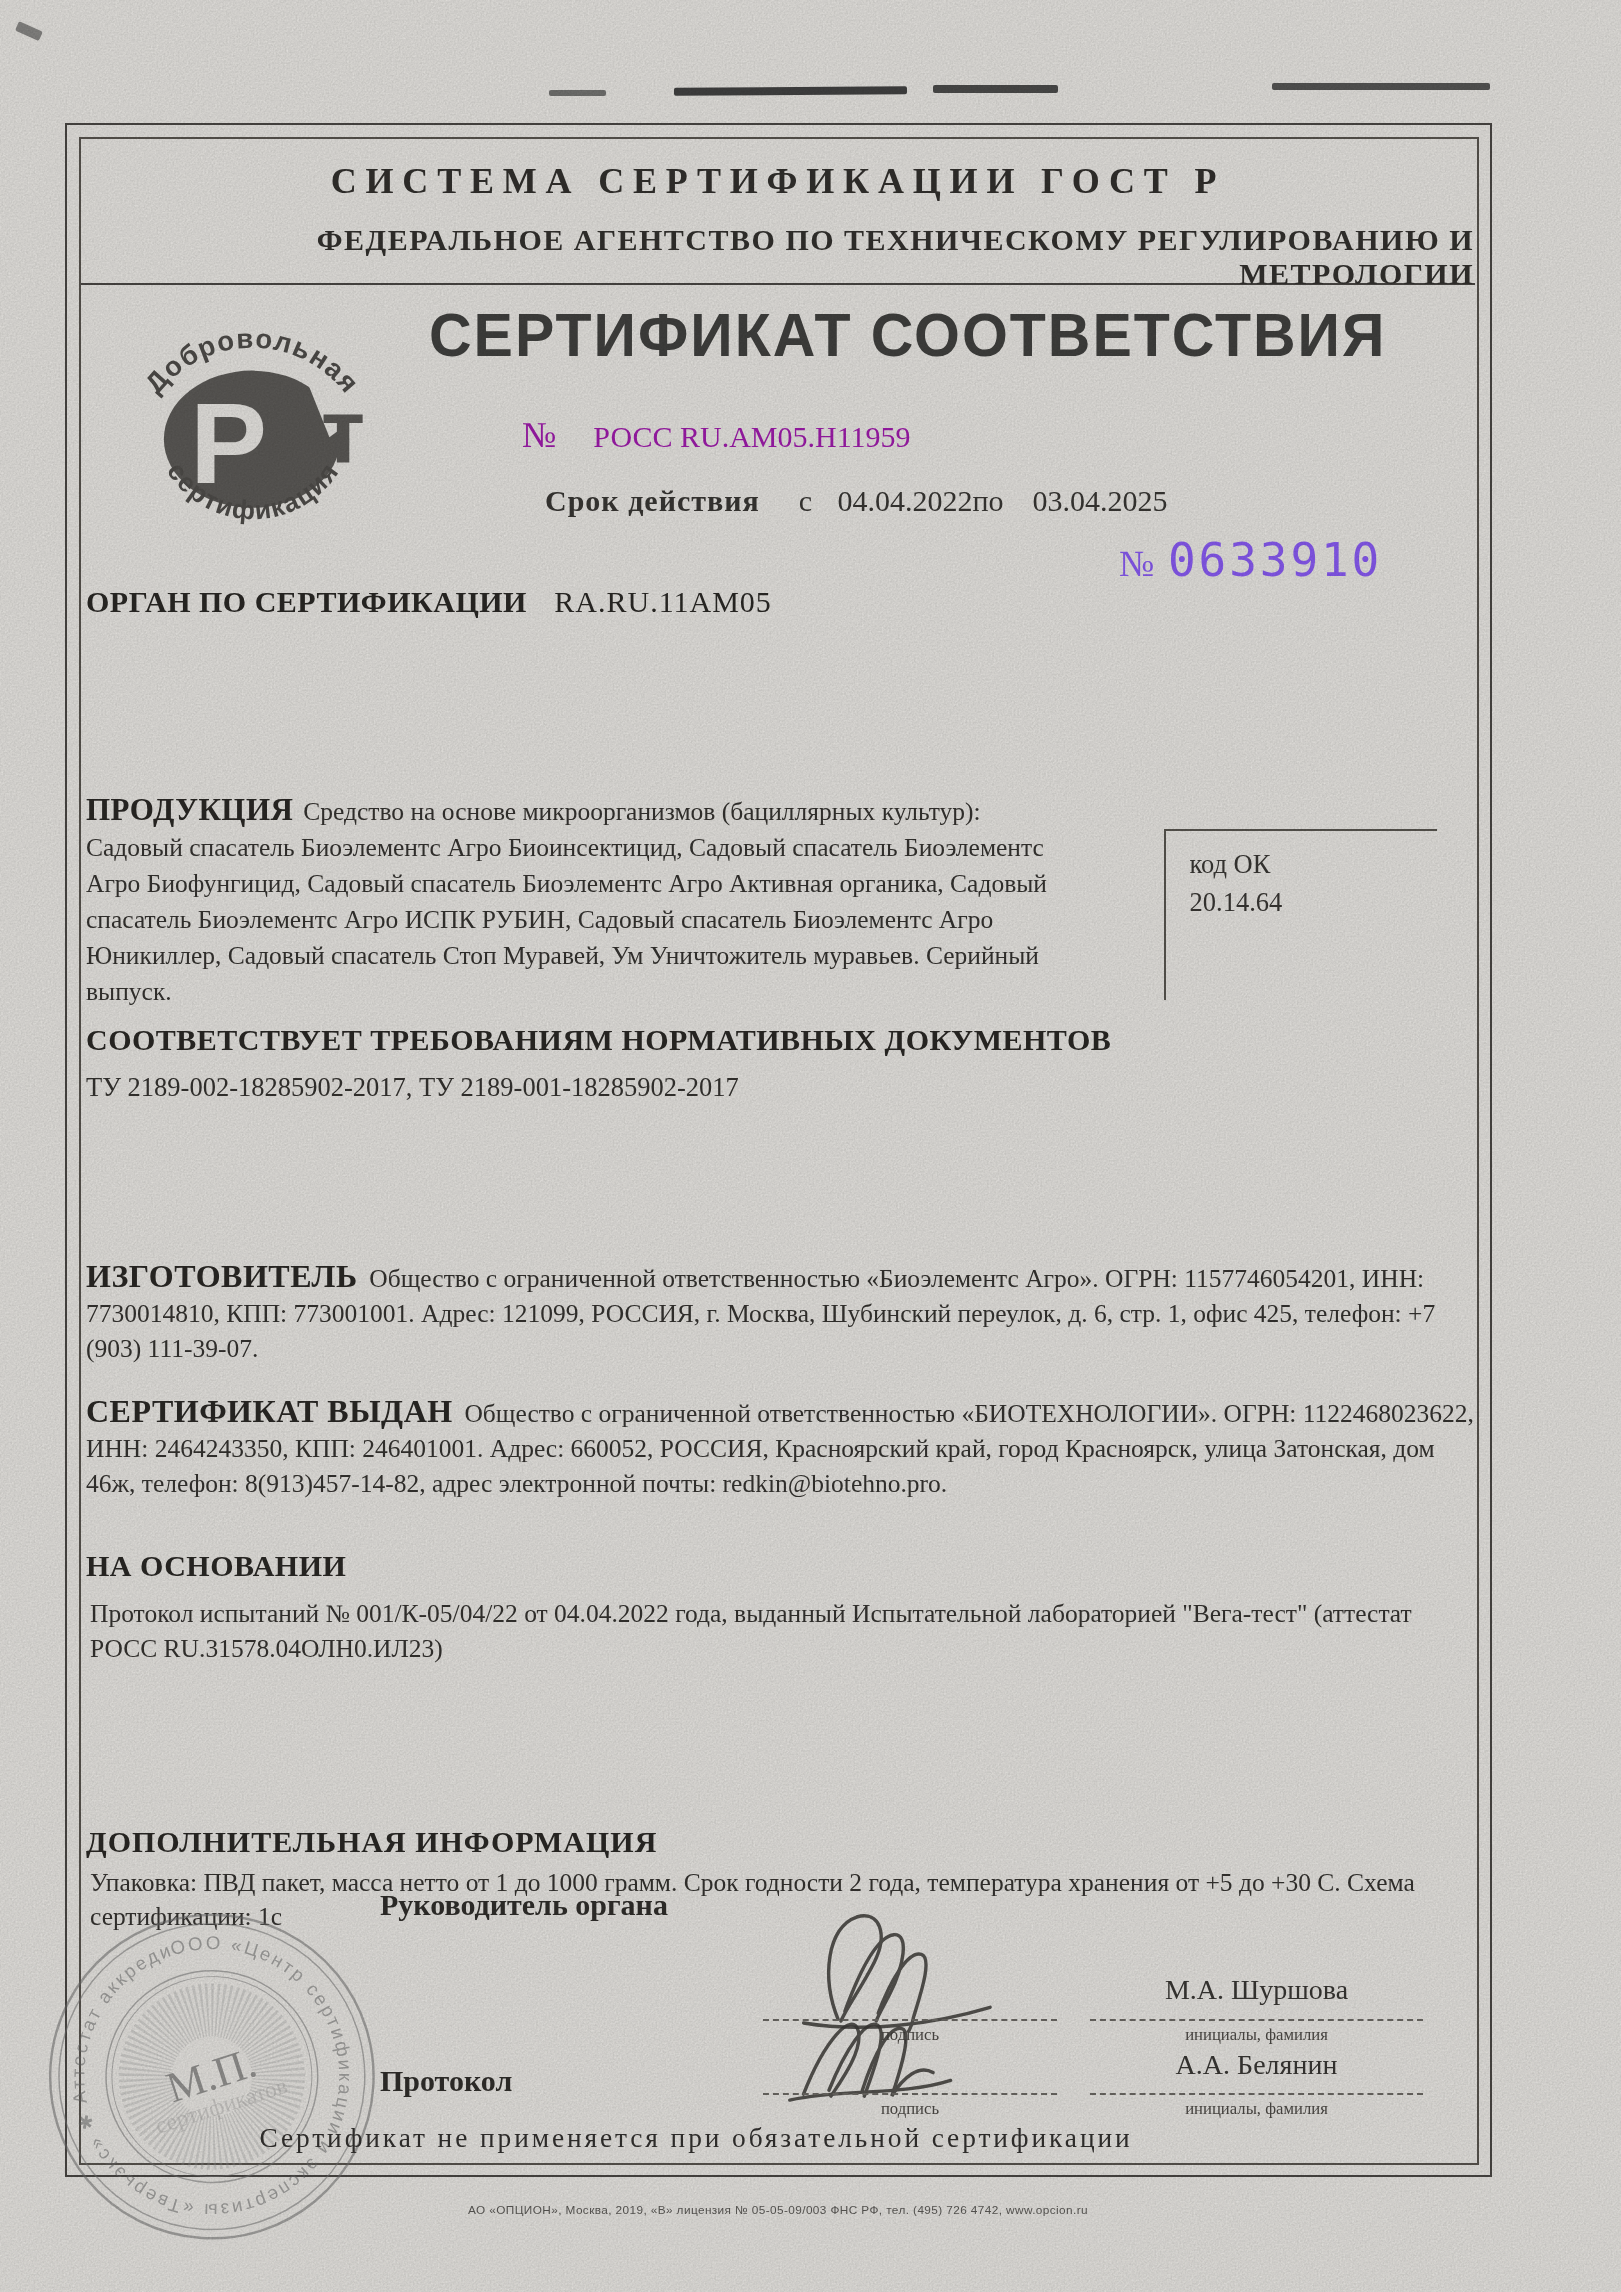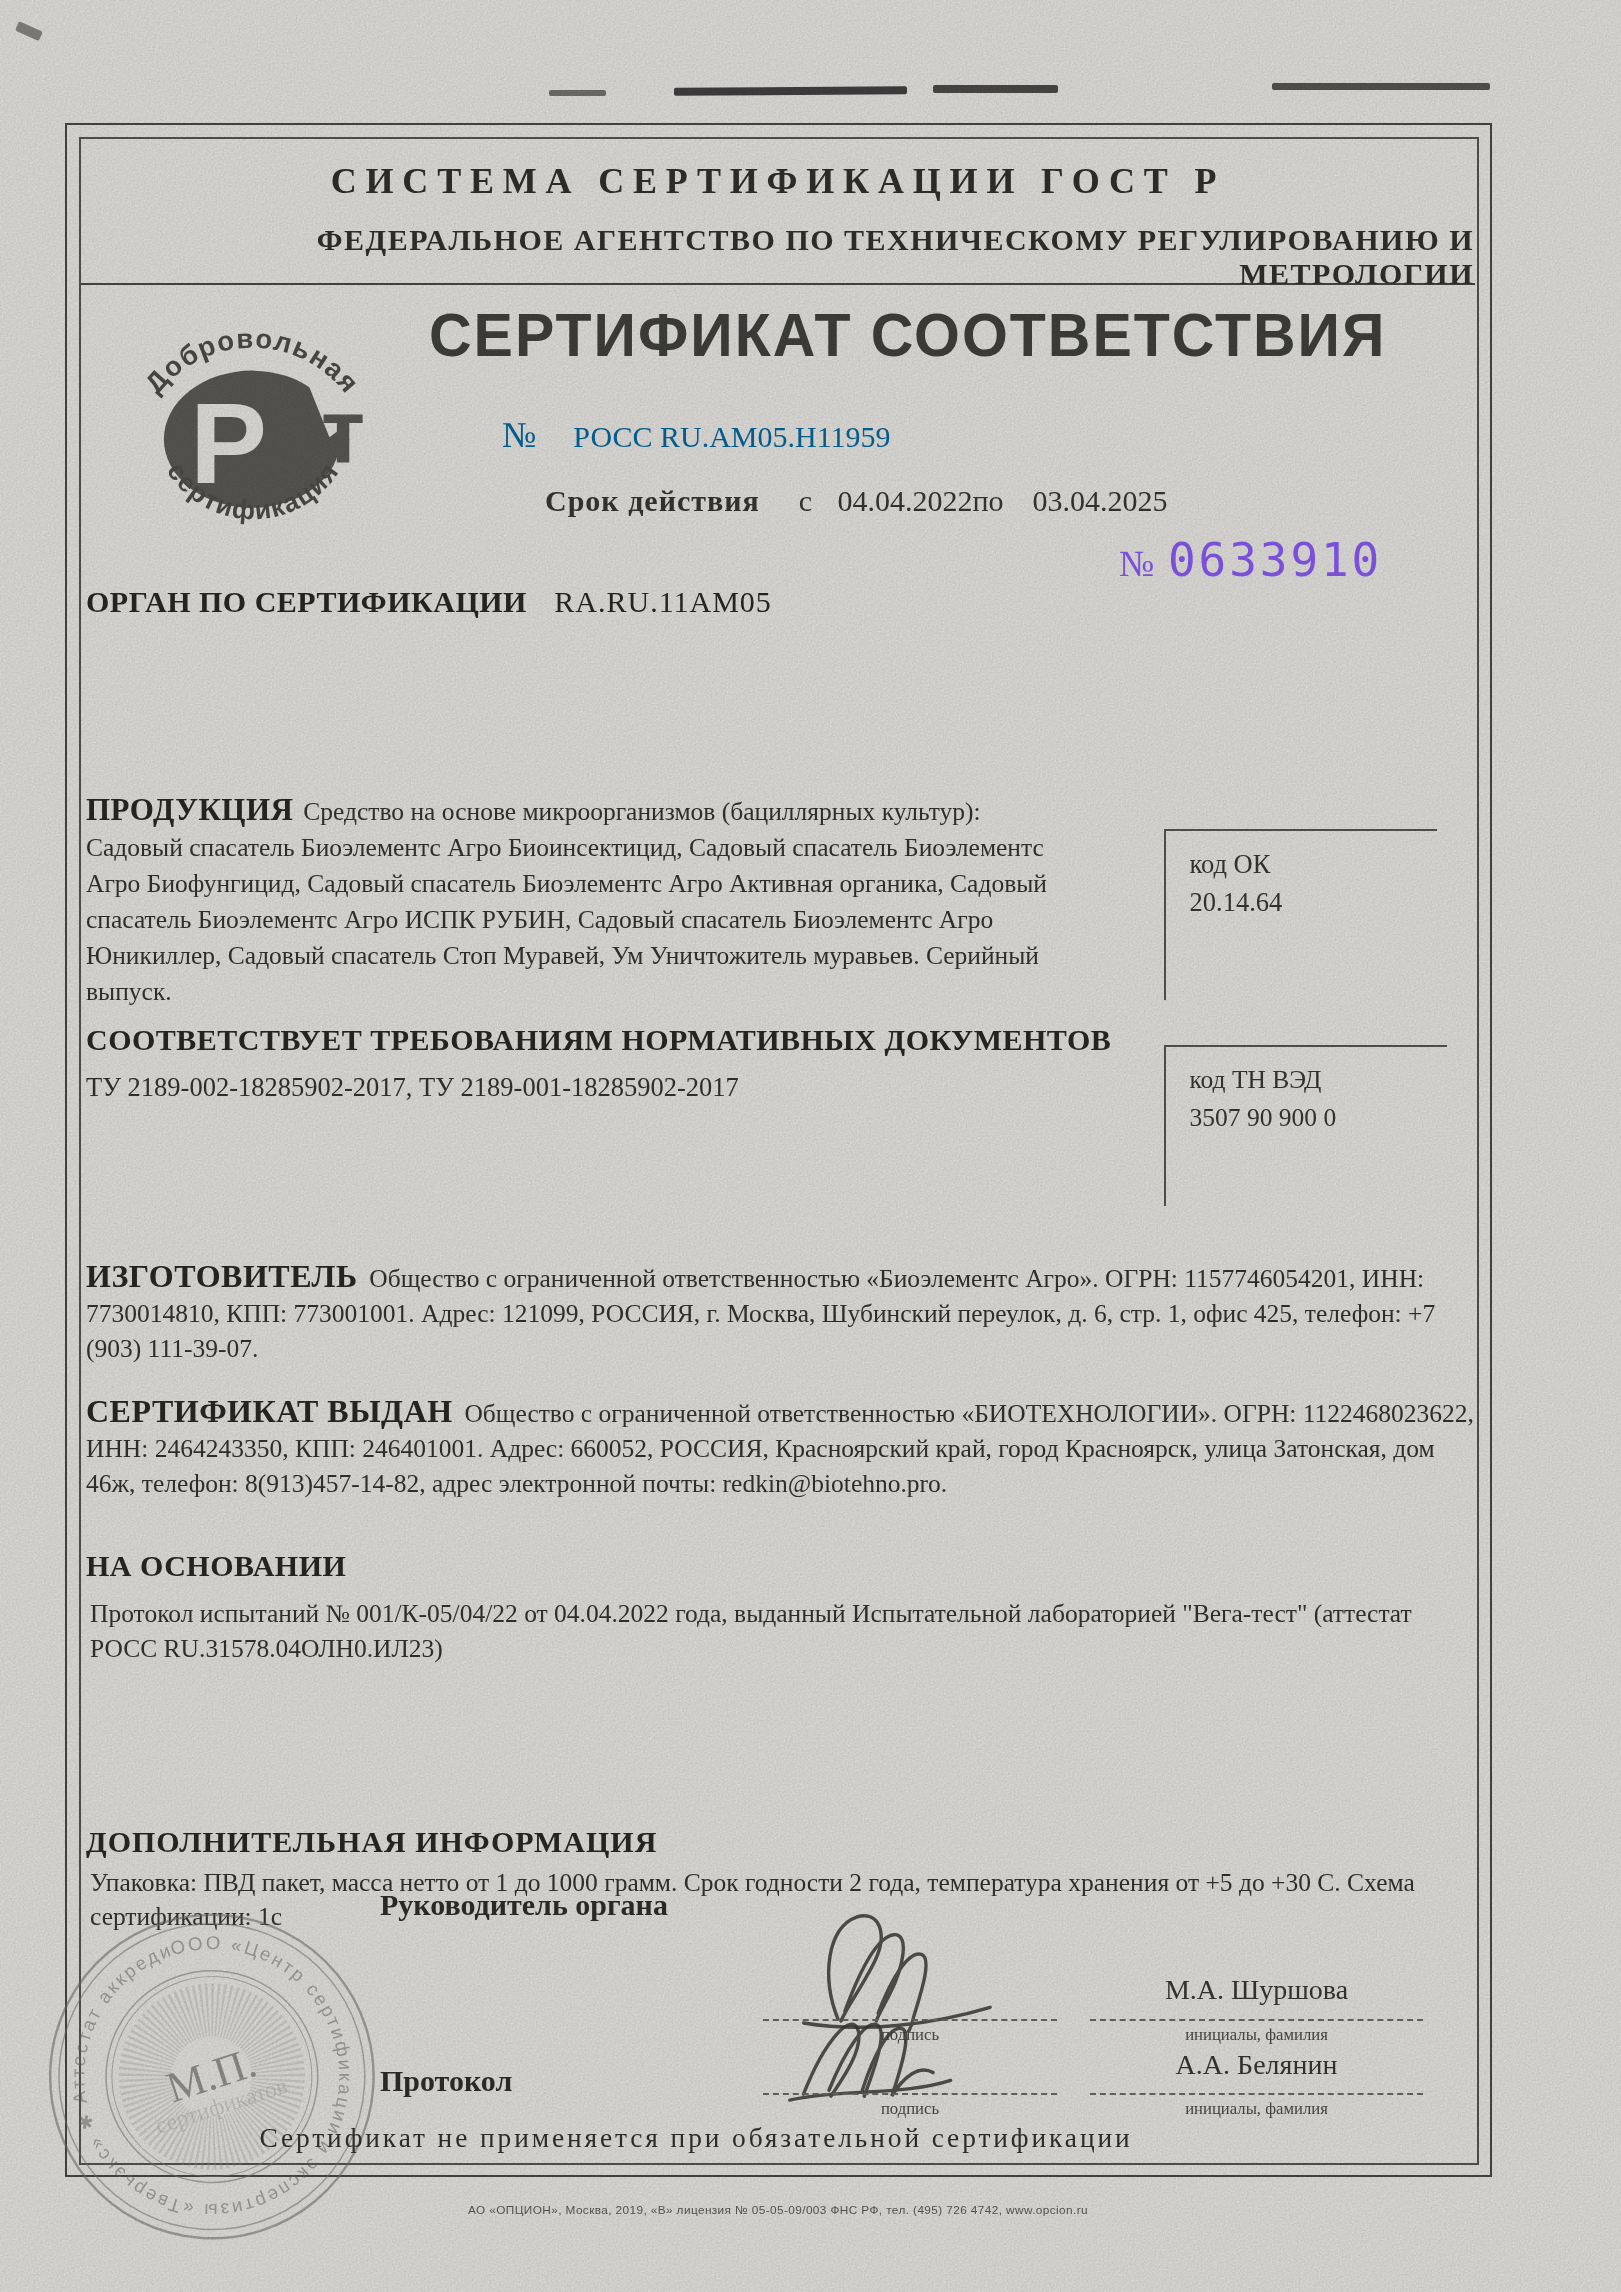--- a/index.html
+++ b/index.html
@@ -11,21 +11,21 @@
   .frame-inner{position:absolute;left:79px;top:137px;width:1396px;height:2024px;border:2px solid #5a5650;}
   .hdr-rule{position:absolute;left:81px;top:283px;width:1394px;border-top:2px solid #4b4845;}
   
   .sys-title{position:absolute;left:82px;top:160px;width:1392px;text-align:center;
              font-size:36px;font-weight:bold;letter-spacing:8.8px;color:#33312e;}
   .agency-title{position:absolute;left:82px;top:223px;width:1392px;text-align:right;
              font-size:30px;font-weight:bold;letter-spacing:1.5px;color:#34322f;}
   
   .doc-title{position:absolute;left:429px;top:300px;font-family:"Liberation Sans",sans-serif;
              font-size:59px;font-weight:bold;letter-spacing:2px;color:#424240;transform:scaleY(1.04);transform-origin:left top;}
-  .reg-row{position:absolute;left:502px;top:414px;font-size:30px;color:#0369a1;font-family:Liberation Serif, serif;}
+  .reg-row{position:absolute;left:522px;top:414px;font-size:30px;color:#a21caf;font-family:Liberation Serif, serif;}
   .reg-row .nosign{font-size:36px;margin-right:37px;}
   .validity-row{position:absolute;left:502px;top:484px;font-size:30px;color:#3a3835;}
   .validity-row .lbl{font-weight:bold;letter-spacing:1px;margin-left:43px;}
   .validity-row .c{margin-left:39px;}
   .validity-row .d1{margin-left:25.5px;}
   .validity-row .po{}
   .validity-row .d2{margin-left:29px;}
   .blank-row{position:absolute;left:1119px;top:533px;color:#8b5cf6;white-space:nowrap;}
   .blank-row .nosign{font-size:37px;margin-right:13.7px;}
   .blank-row .num{font-family:"DejaVu Sans Mono",monospace;font-size:46px;letter-spacing:2.9px;}
@@ -131,24 +131,20 @@
   <div class="production body-txt">
     <span class="sec-h">ПРОДУКЦИЯ</span><span>Средство на основе микроорганизмов (бациллярных культур): Садовый спасатель Биоэлементс Агро Биоинсектицид, Садовый спасатель Биоэлементс Агро Биофунгицид, Садовый спасатель Биоэлементс Агро Активная органика, Садовый спасатель Биоэлементс Агро ИСПК РУБИН, Садовый спасатель Биоэлементс Агро Юникиллер, Садовый спасатель Стоп Муравей, Ум Уничтожитель муравьев. Серийный выпуск.</span>
   </div>
   <div class="codebox okbox">
     <div>код ОК</div>
     <div>20.14.64</div>
   </div>
 
   <div class="compl-head sec-h">СООТВЕТСТВУЕТ ТРЕБОВАНИЯМ НОРМАТИВНЫХ ДОКУМЕНТОВ</div>
   <div class="compl-text body-txt">ТУ 2189-002-18285902-2017, ТУ 2189-001-18285902-2017</div>
-  <div class="codebox tnbox">
-    <div>код ТН ВЭД</div>
-    <div>3507 90 900 0</div>
-  </div>
 
   <div class="manufacturer body-txt">
     <span class="sec-h">ИЗГОТОВИТЕЛЬ</span><span>Общество с ограниченной ответственностью «Биоэлементс Агро». ОГРН: 1157746054201, ИНН: 7730014810, КПП: 773001001. Адрес: 121099, РОССИЯ, г. Москва, Шубинский переулок, д. 6, стр. 1, офис 425, телефон: +7 (903) 111-39-07.</span>
   </div>
 
   <div class="issued body-txt">
     <span class="sec-h">СЕРТИФИКАТ ВЫДАН</span><span>Общество с ограниченной ответственностью «БИОТЕХНОЛОГИИ». ОГРН: 1122468023622, ИНН: 2464243350, КПП: 246401001. Адрес: 660052, РОССИЯ, Красноярский край, город Красноярск, улица Затонская, дом 46ж, телефон: 8(913)457-14-82, адрес электронной почты: redkin@biotehno.pro.</span>
   </div>
 
   <div class="basis-head sec-h">НА ОСНОВАНИИ</div>

